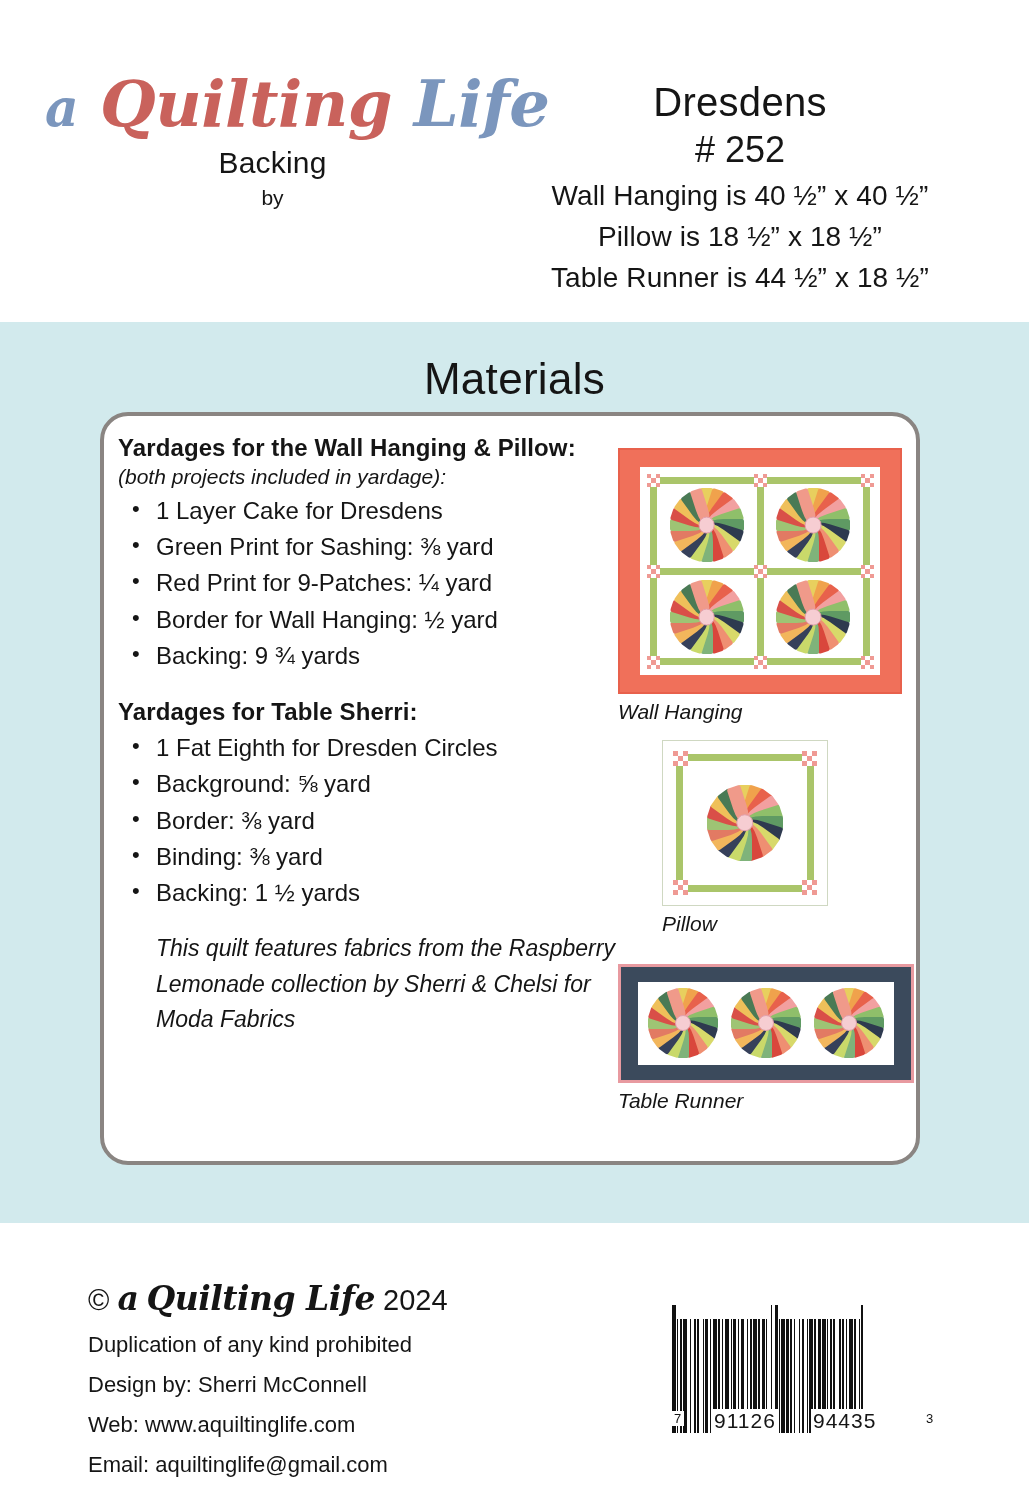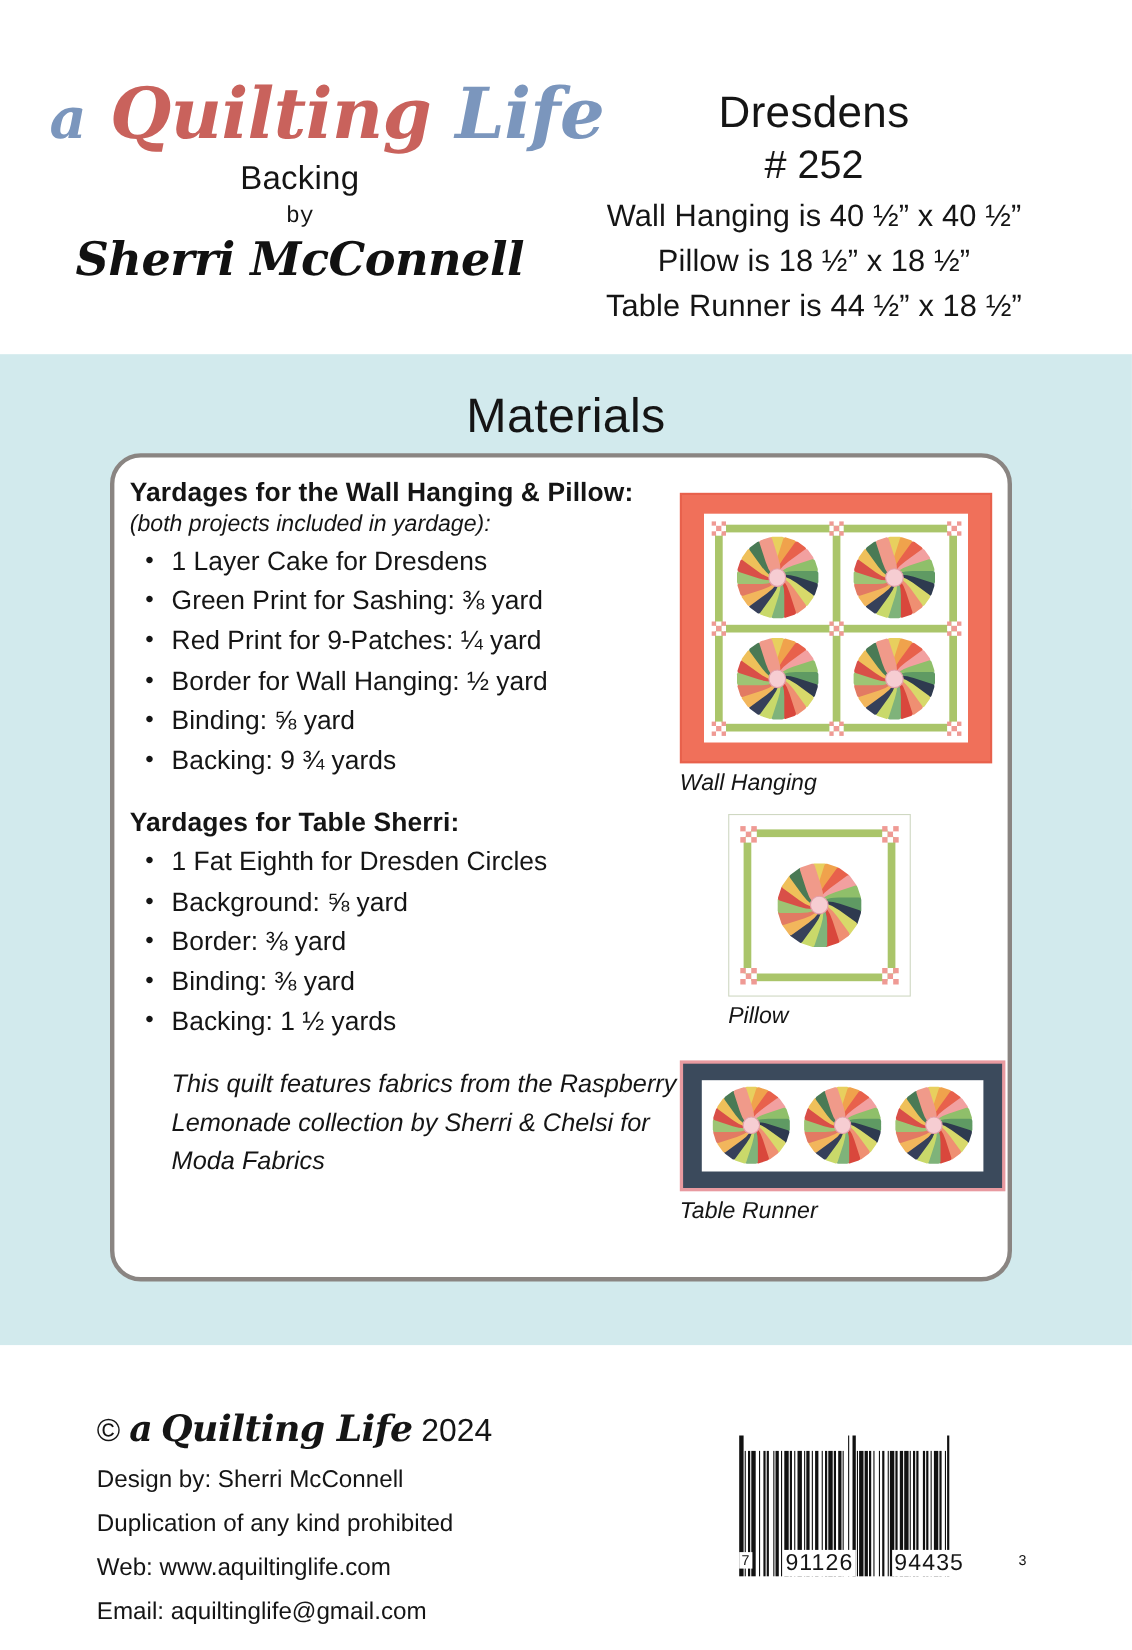--- a/index.html
+++ b/index.html
@@ -15,21 +15,21 @@
   
   #header { position: absolute; left: 0; top: 0; width: 1029px; height: 322px; background: #fff; }
 
   #brand-block { position: absolute; left: 45px; top: 72px; width: 455px; text-align: center; }
   .script { font-family: "DejaVu Serif", serif; font-style: italic; font-weight: 700; letter-spacing: -0.5px; }
   #logo-line { font-size: 64px; line-height: 1.0; white-space: nowrap; }
   #logo-a { color: #7b96bd; font-size: 52px; }
   #logo-quilting { color: #c9625c; }
   #logo-life { color: #7b96bd; }
   #brand-designs { font-size: 30px; margin-top: 10px; letter-spacing: .2px; }
-  #brand-by { font-size: 21px; margin-top: 6px; font-family: Liberation Mono, monospace; }
+  #brand-by { font-size: 21px; margin-top: 6px; }
   #brand-author { font-size: 42px; margin-top: 2px; color: #111; }
 
   #title-block { position: absolute; left: 500px; top: 80px; width: 480px; text-align: center; }
   #pattern-title { font-size: 40px; letter-spacing: .3px; }
   #pattern-number { font-size: 36px; margin-top: 4px; }
   .dim-line { font-size: 28px; margin-top: 9px; letter-spacing: .1px; white-space: nowrap; }
 
   
   #mint-band {
     position: absolute; left: 0; top: 322px; width: 1029px; height: 901px;
@@ -112,21 +112,20 @@
 <div id="header">
 
   <div id="brand-block">
     <div id="logo-line" class="script">
       <span id="logo-a">a</span>
       <span id="logo-quilting">Quilting</span>
       <span id="logo-life">Life</span>
     </div>
     <div id="brand-designs">Backing</div>
     <div id="brand-by">by</div>
-    <div id="brand-author" class="script">Sherri McConnell</div>
   </div>
 
   <div id="title-block">
     <div id="pattern-title">Dresdens</div>
     <div id="pattern-number"># 252</div>
     <div class="dim-line">Wall Hanging is 40 ½” x 40 ½”</div>
     <div class="dim-line">Pillow is 18 ½” x 18 ½”</div>
     <div class="dim-line">Table Runner is 44 ½” x 18 ½”</div>
   </div>
 </div>
@@ -140,21 +139,20 @@
   <div id="yardage-column">
 
     <div>
       <div class="section-title">Yardages for the Wall Hanging &amp; Pillow:</div>
       <div class="section-sub">(both projects included in yardage):</div>
       <ul class="yardage-list">
         <li>1 Layer Cake for Dresdens</li>
         <li>Green Print for Sashing: ⅜ yard</li>
         <li>Red Print for 9-Patches: ¼ yard</li>
         <li>Border for Wall Hanging: ½ yard</li>
-        <li>Binding: ⅝ yard</li>
         <li>Backing: 9 ¾ yards</li>
       </ul>
     </div>
 
     <div id="runner-section">
       <div class="section-title">Yardages for Table Sherri:</div>
       <ul class="yardage-list">
         <li>1 Fat Eighth for Dresden Circles</li>
         <li>Background: ⅝ yard</li>
         <li>Border: ⅜ yard</li>
@@ -853,22 +851,22 @@
 </div>
 
 <div id="footer">
   <div id="copyright-block">
     <div id="copyright-line">
       <span>©</span>
       <span class="script">a</span>
       <span class="script">Quilting Life</span>
       <span>2024</span>
     </div>
+    <div class="footer-line">Duplication of any kind prohibited</div>
     <div class="footer-line">Design by: Sherri McConnell</div>
-    <div class="footer-line">Duplication of any kind prohibited</div>
     <div class="footer-line">Web: www.aquiltinglife.com</div>
     <div class="footer-line">Email: aquiltinglife@gmail.com</div>
   </div>
 </div>
 
 <div id="barcode-block">
   <div id="barcode-bars">
       <span style="width: 3.84px; height: 128px; background: rgb(17, 17, 17);"></span>
       <span style="width: 1.28px; height: 128px; background: transparent;"></span>
       <span style="width: 1.28px; height: 114px; background: rgb(17, 17, 17);"></span>

